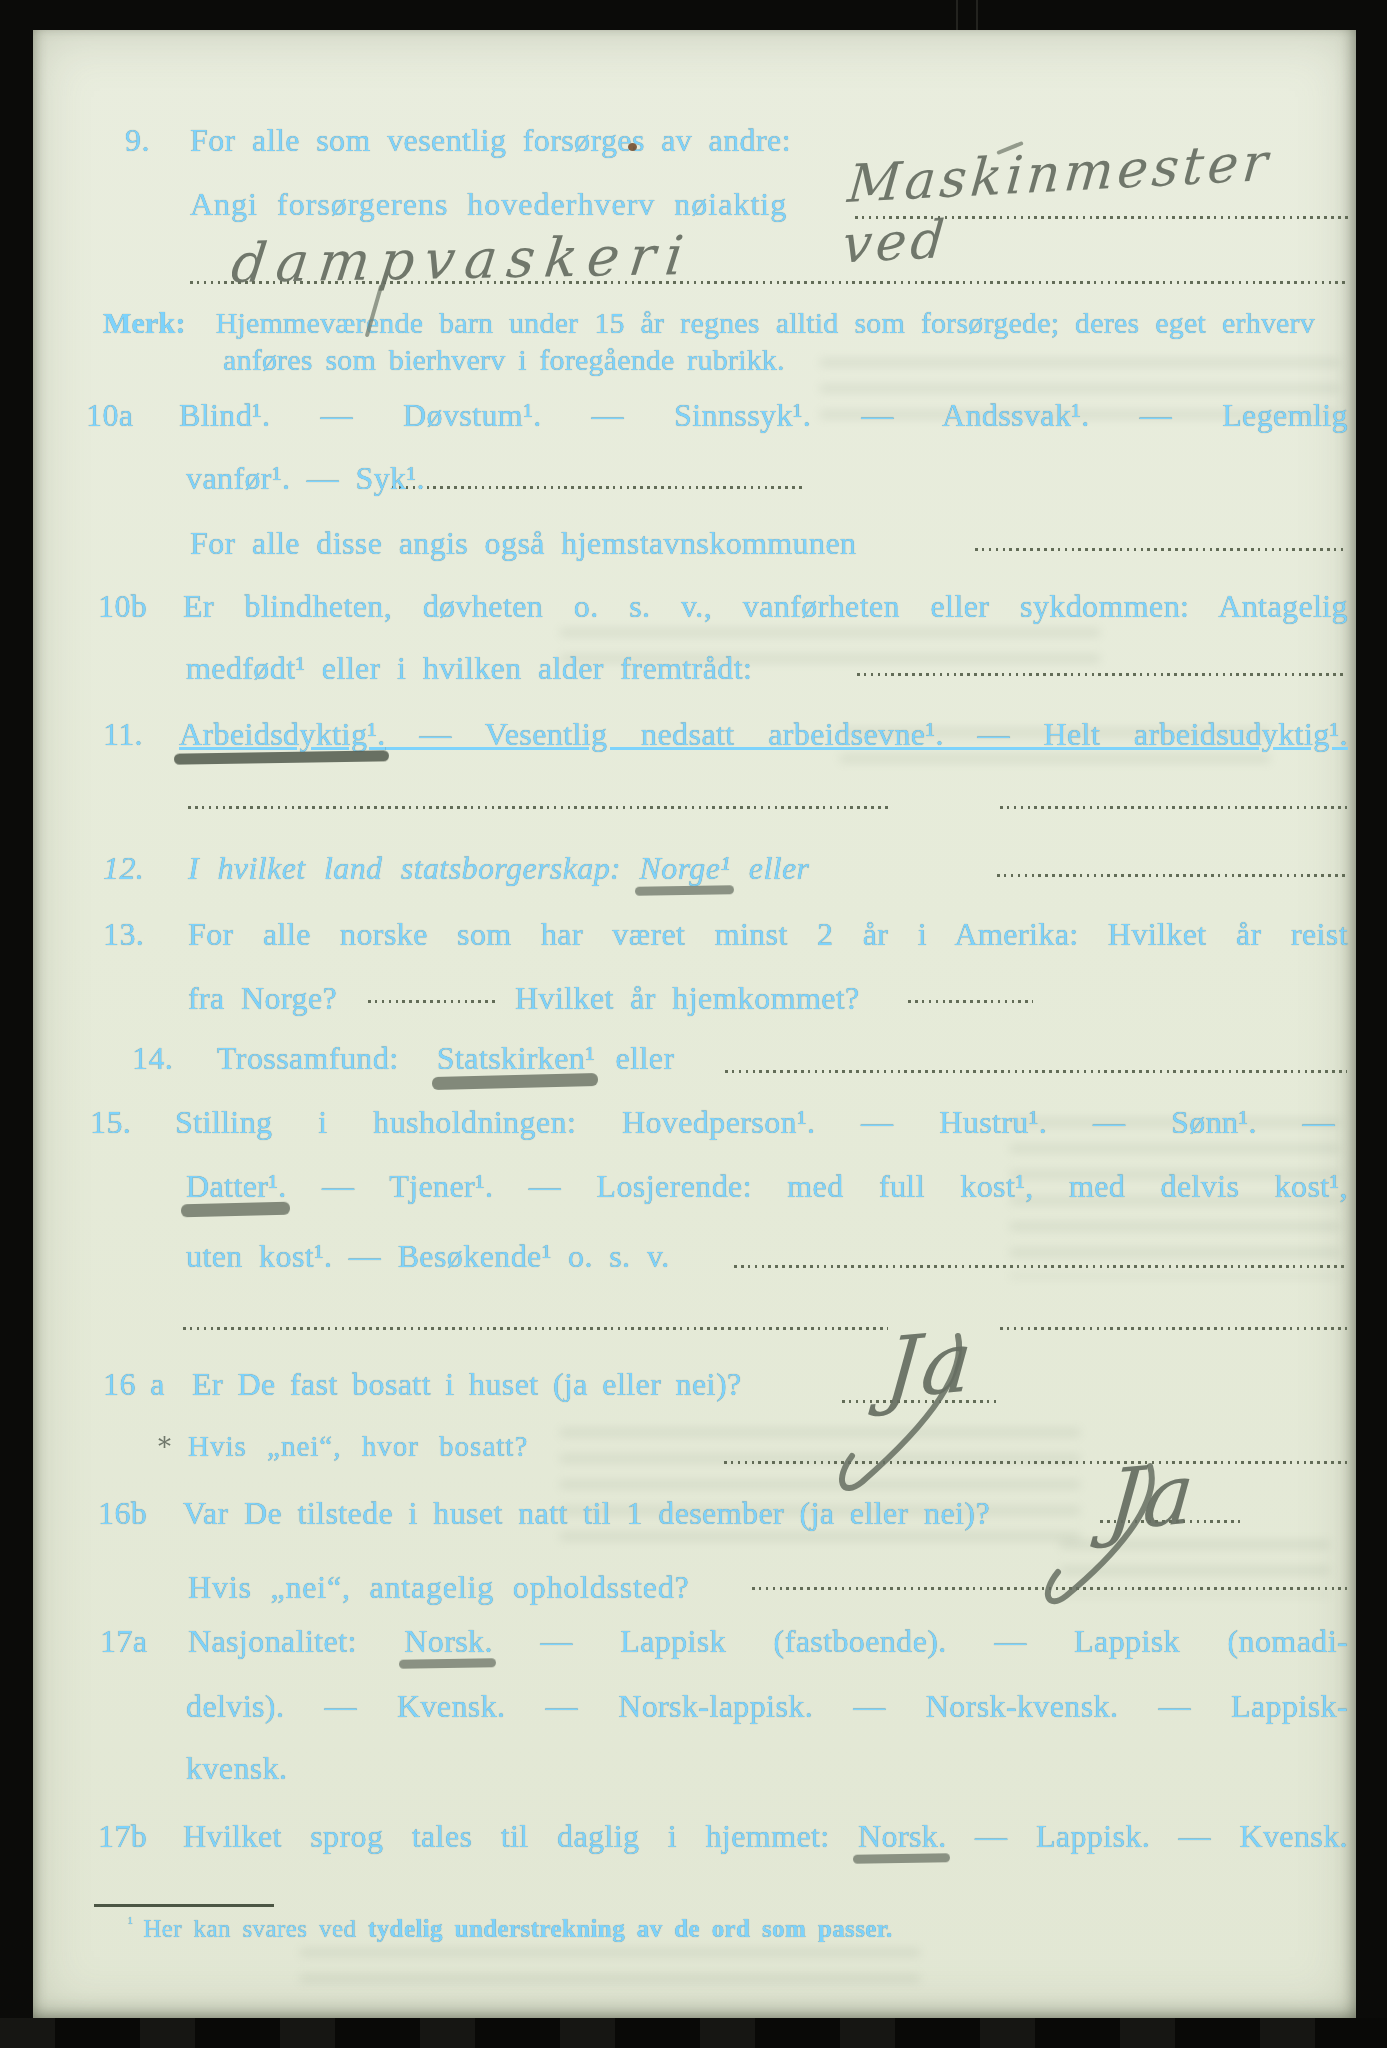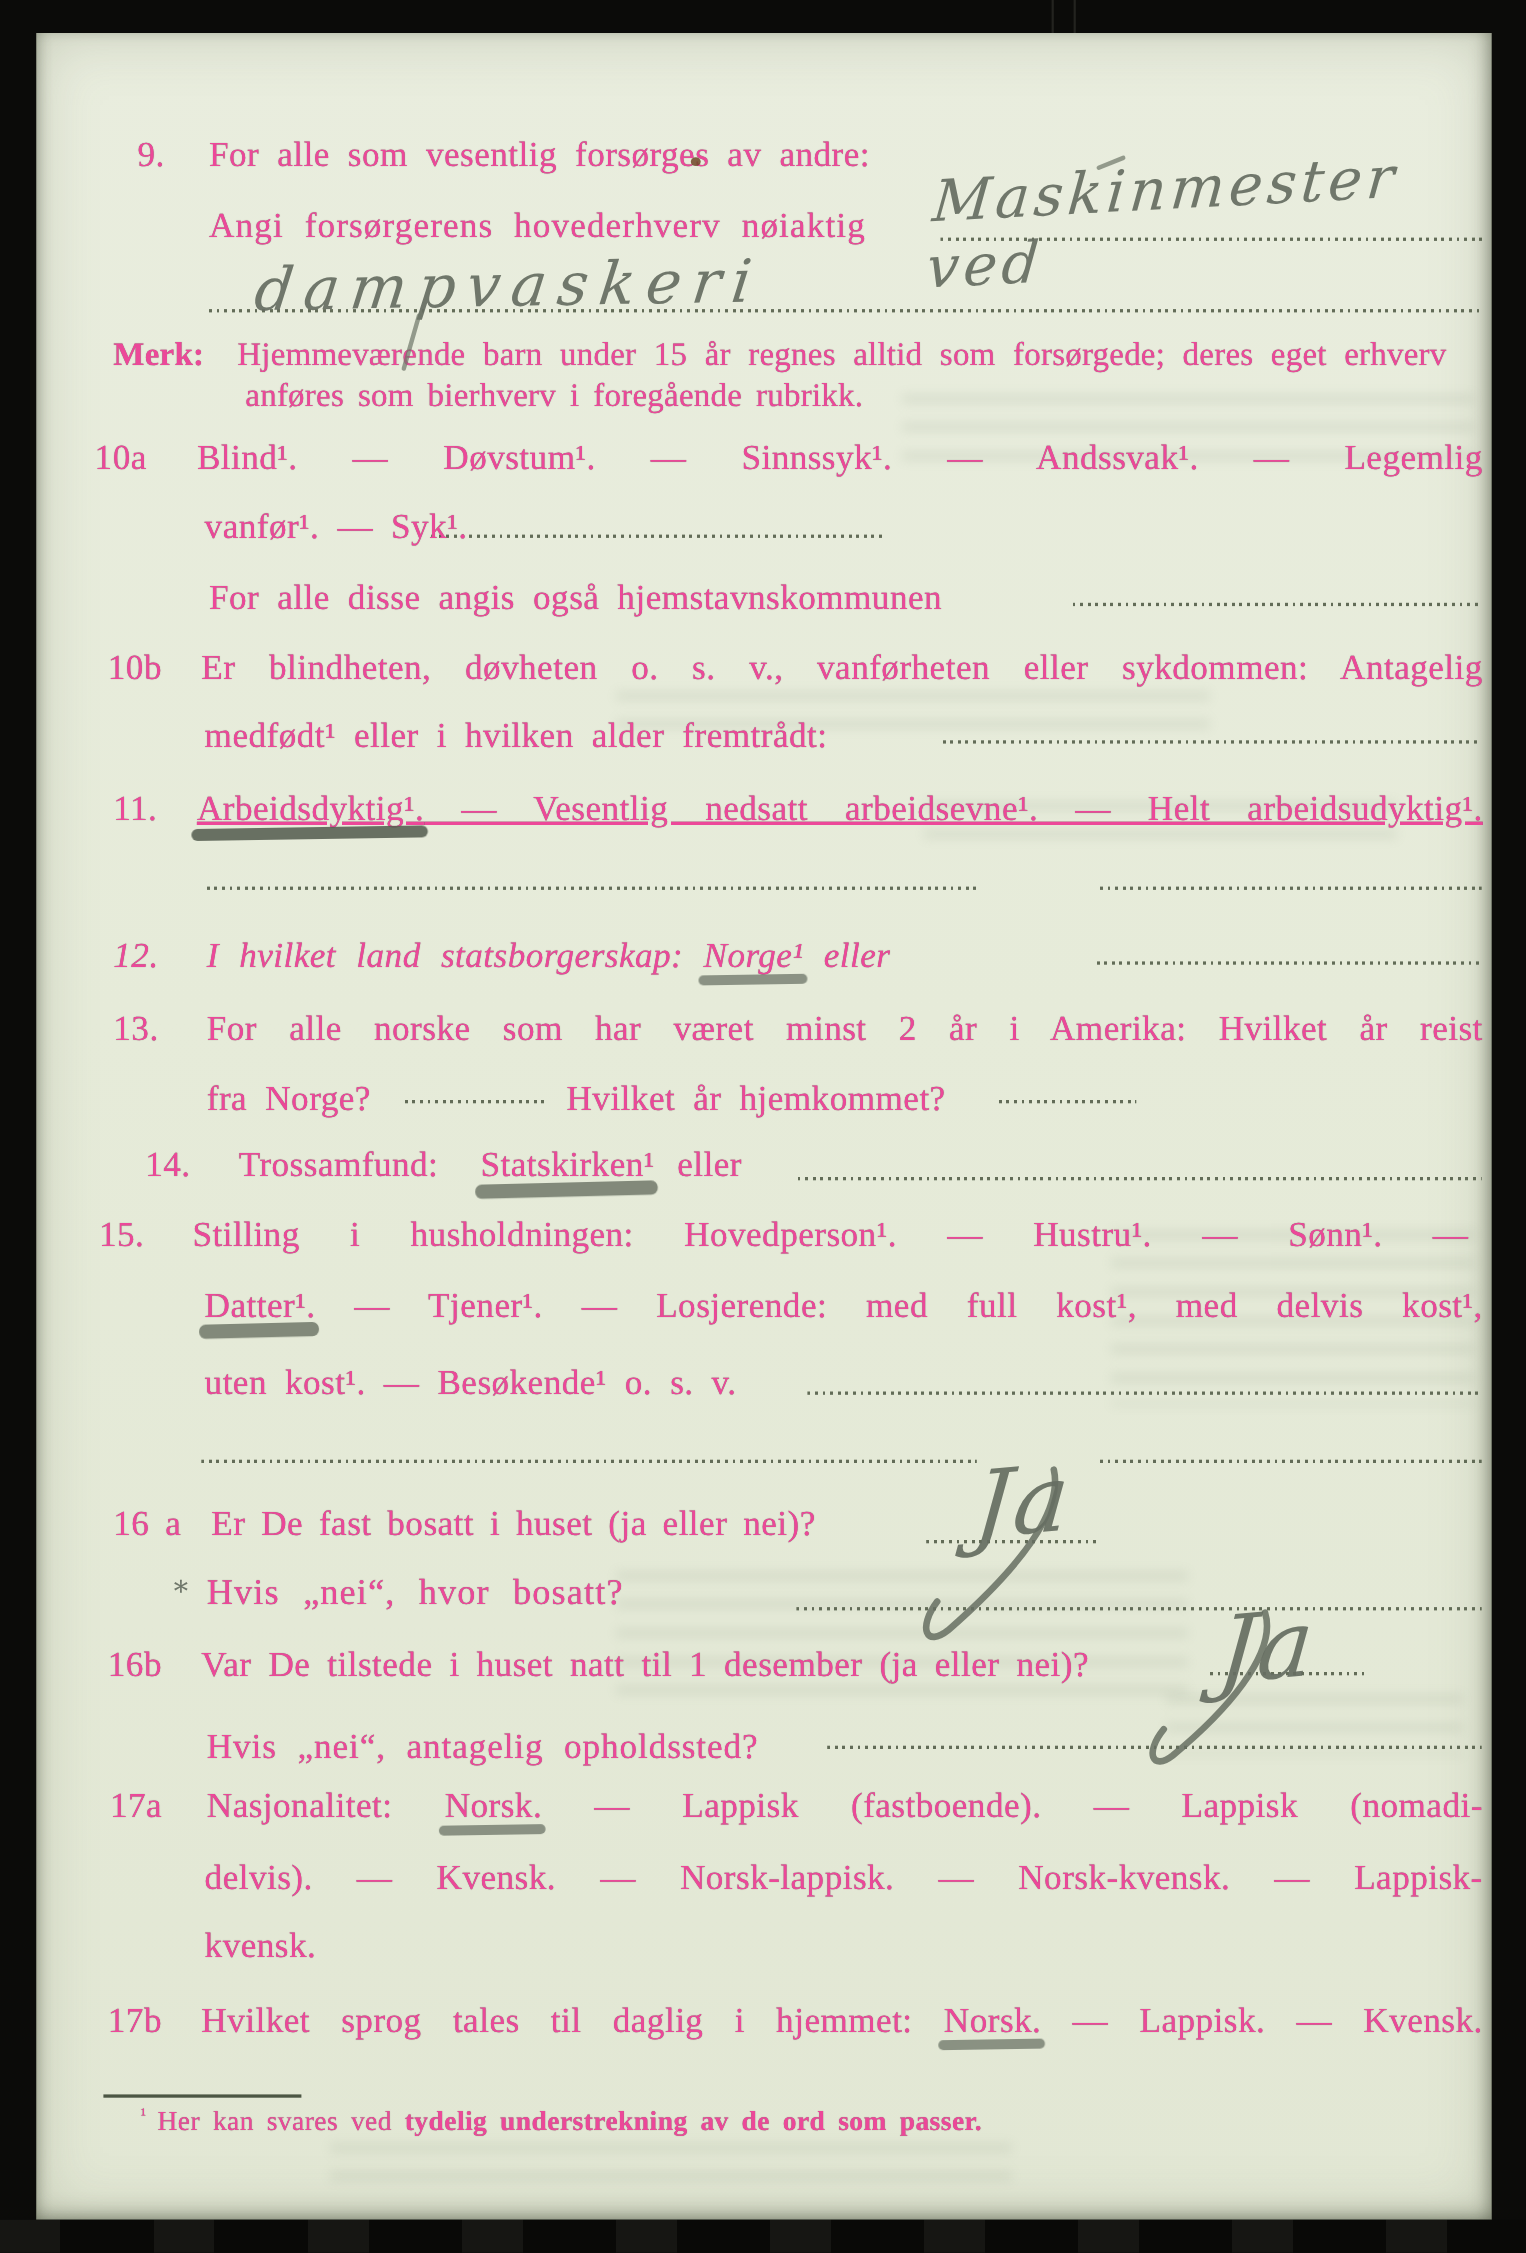--- a/index.html
+++ b/index.html
@@ -17,21 +17,21 @@
                inset 8px 0 14px -8px rgba(70,75,60,.45);
     z-index:1;
   }
   .bottom-strip{
     position:absolute;left:0;top:2018px;width:1387px;height:30px;z-index:6;
     background:#0c0c0a;
     background-image:repeating-linear-gradient(90deg,#161613 0px,#161613 55px,#090907 55px,#090907 140px);
   }
   .frame-streak{position:absolute;z-index:7;background:#3c3c36;opacity:.5;}
   .ln{
-    position:absolute;font-size:32px;color:#ec4899;letter-spacing:.4px;word-spacing:5px;
+    position:absolute;font-size:32px;color:#7dd3fc;letter-spacing:.4px;word-spacing:5px;
     white-space:nowrap;z-index:4;text-shadow:0 0 .7px rgba(52,62,48,.7);
   }
   .just{white-space:normal;text-align:justify;text-align-last:justify;word-spacing:2px;}
   .small{font-size:30px;letter-spacing:.2px;}
   .num{display:inline-block;}
   .bold{font-weight:bold;}
   .pu{position:relative;}
   .pu::after{
     content:"";position:absolute;left:-5px;right:-3px;bottom:-9px;height:9px;
     background:rgba(100,108,95,.7);border-radius:6px;transform:rotate(-.9deg);filter:blur(.5px);
@@ -145,21 +145,21 @@
 <div class="ln just" style="left:186px;top:1168px;width:1162px;">
   <span class="pu pu-thick">Datter¹.</span><span> — Tjener¹. — Losjerende: med full kost¹, med delvis kost¹,</span>
 </div>
 <div class="ln" style="left:186px;top:1238px;word-spacing:8px;">
   <span>uten kost¹. — Besøkende¹ o. s. v.</span>
 </div>
 
 <div class="ln" style="left:103px;top:1366px;word-spacing:6px;">
   <span class="num" style="width:89px;">16 a</span><span>Er De fast bosatt i huset (ja eller nei)?</span>
 </div>
-<div class="ln" style="left:188px;top:1430px;font-size:33px;word-spacing:12px;letter-spacing:1px;">
+<div class="ln" style="left:188px;top:1430px;font-size:29px;word-spacing:12px;letter-spacing:1px;">
   <span>Hvis „nei“, hvor bosatt?</span>
 </div>
 <span class="hw" style="left:158px;top:1432px;font-size:26px;font-style:normal;">*</span>
 
 <div class="ln" style="left:98px;top:1495px;word-spacing:7px;">
   <span class="num" style="width:85px;">16b</span><span>Var De tilstede i huset natt til 1 desember (ja eller nei)?</span>
 </div>
 <div class="ln" style="left:188px;top:1558px;word-spacing:10px;letter-spacing:.8px;margin-top:11px;">
   <span>Hvis „nei“, antagelig opholdssted?</span>
 </div>

